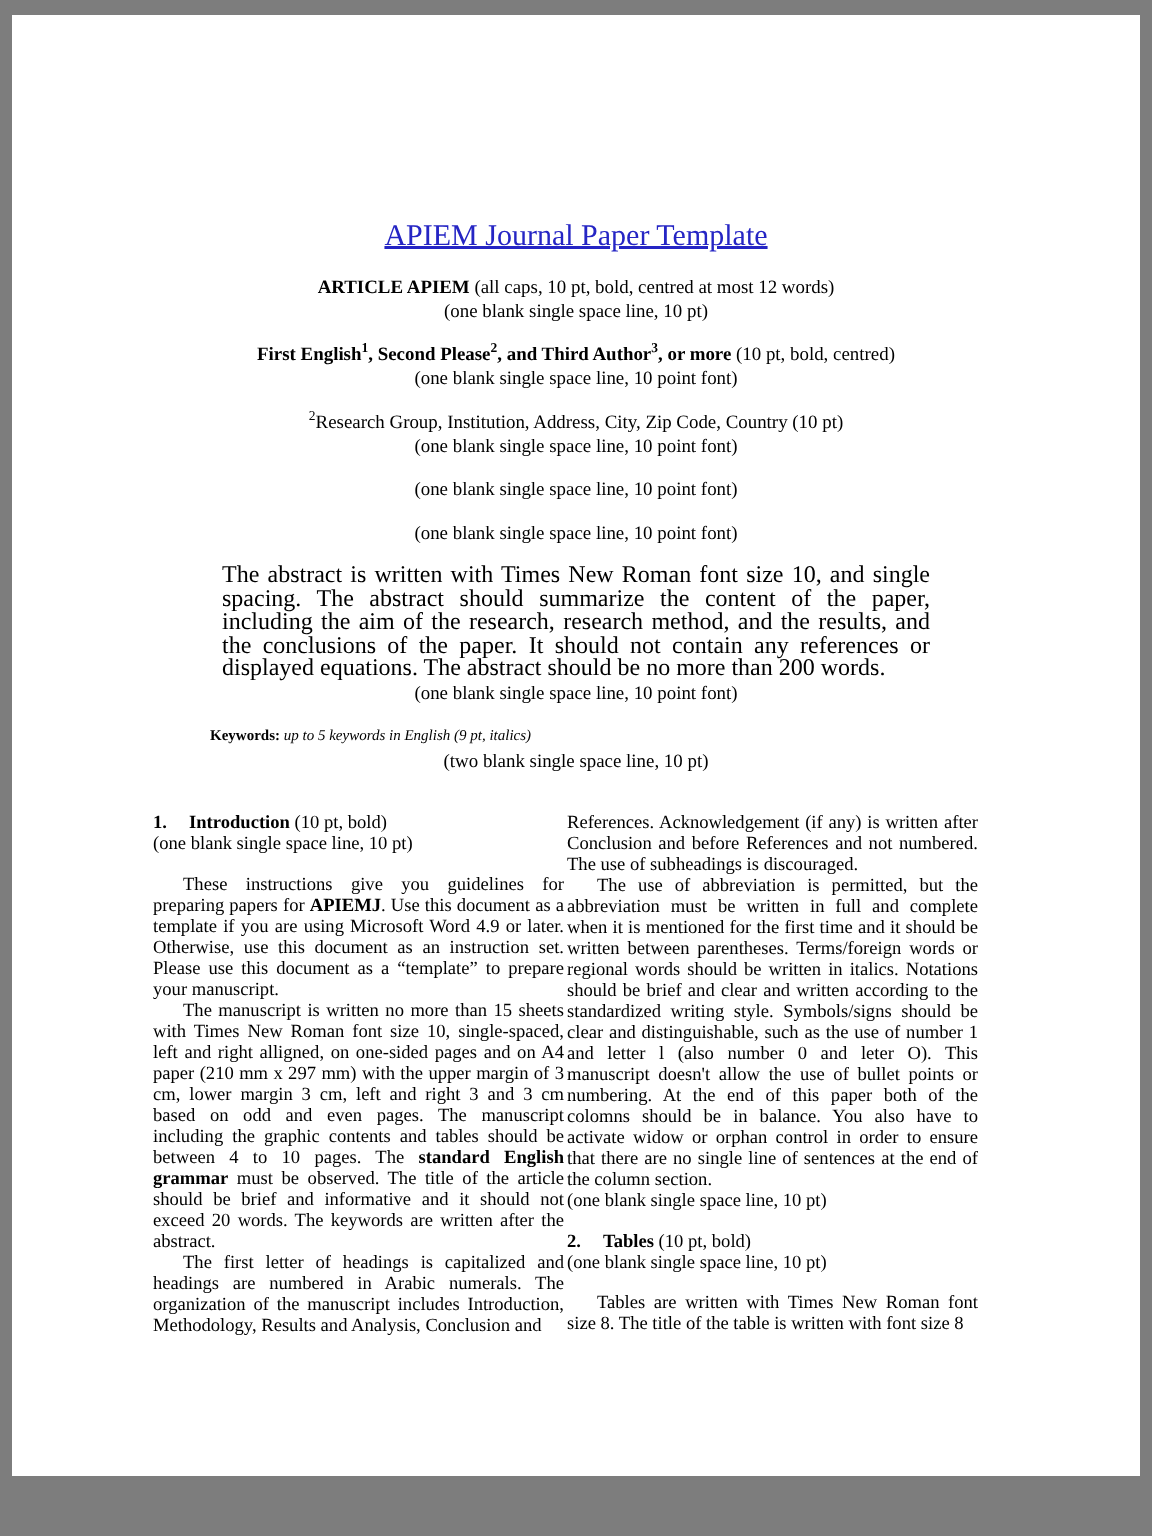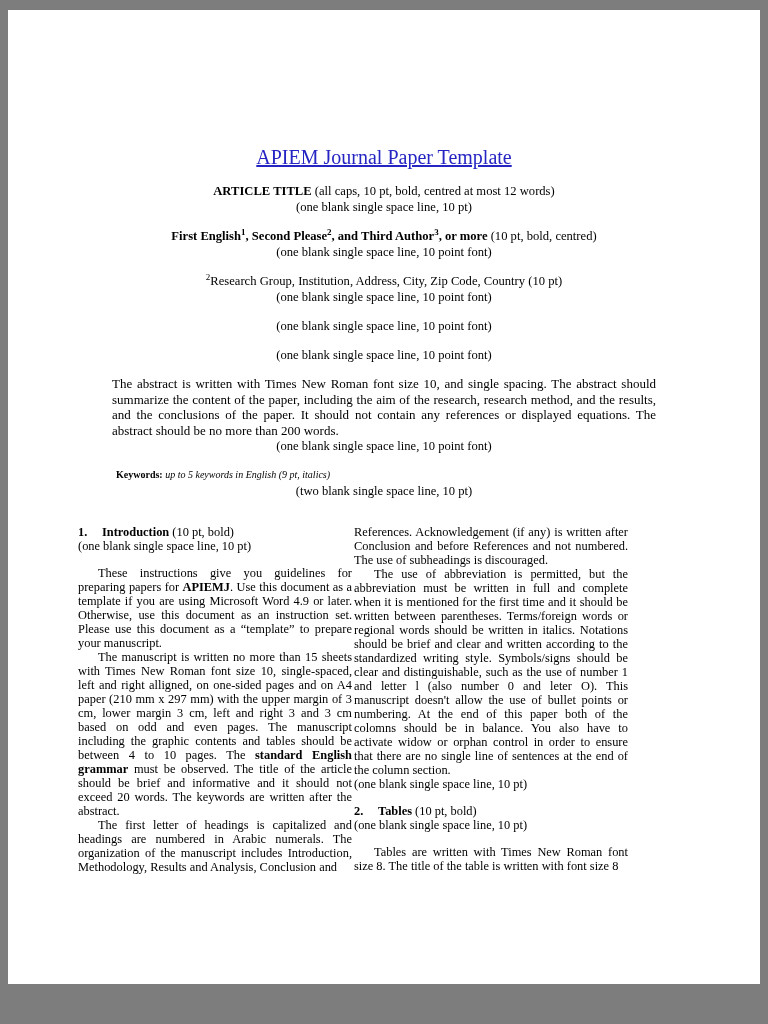--- a/index.html
+++ b/index.html
@@ -7,63 +7,63 @@
     width: 768px;
     background: #7d7d7d;
     font-family: "Liberation Serif", serif;
   }
   .viewer { width: 768px; min-height: 1024px; }
   .page {
     width: 752px;
     height: 974px;
     margin: 10px auto 40px;
     background: #ffffff;
-    padding: 136px 70px 0;
+    padding: 136px 94px 0;
     box-sizing: border-box;
     color: #000;
     overflow: hidden;
   }
   .center { text-align: center; }
   .b { font-weight: bold; }
   .i { font-style: italic; }
   .doc-title {
     font-size: 20px;
     font-weight: normal;
     color: #2525c4;
     text-decoration: underline;
     text-align: center;
     margin: 0 0 14px 0;
   }
   .hline { font-size: 12.6px; line-height: 16px; }
   .mb { margin-bottom: 13px; }
   sup { font-size: 9px; line-height: 0; }
   .abstract {
-    font-size: 13px;
+    font-size: 16px;
     line-height: 15.5px;
     text-align: justify;
-    margin: 0 34px;
+    margin: 0 46px;
   }
   .keywords { font-size: 10px; line-height: 16px; margin: 0 0 0 38px; }
   .columns { display: flex; gap: 2px; margin-top: 26px; }
   .col { width: 274px; font-size: 12.4px; line-height: 14px; text-align: justify; }
   .para { text-indent: 20px; }
   .noindent { text-indent: 0; }
   .heading .num { display: inline-block; width: 24px; }
   .colline { line-height: 14px; }
 </style>
 </head>
 <body>
 
 <div class="viewer">
   <div class="page">
 
     <h1 class="doc-title">APIEM Journal Paper Template</h1>
 
     <div class="hline center">
-      <span class="b">ARTICLE TITLE</span><span> (all caps, 10 pt, bold, centred at most 12 words)</span>
+      <span class="b">ARTICLE APIEM</span><span> (all caps, 10 pt, bold, centred at most 12 words)</span>
     </div>
     <div class="hline center mb">(one blank single space line, 10 pt)</div>
 
     <div class="hline center">
       <span class="b">First English</span><sup class="b">1</sup><span class="b">, Second Please</span><sup class="b">2</sup><span class="b">, and Third Author</span><sup class="b">3</sup><span class="b">, or more</span><span> (10 pt, bold, centred)</span>
     </div>
     <div class="hline center mb">(one blank single space line, 10 point font)</div>
 
     <div class="hline center">
       <sup>2</sup><span>Research Group, Institution, Address, City, Zip Code, Country (10 pt)</span>

